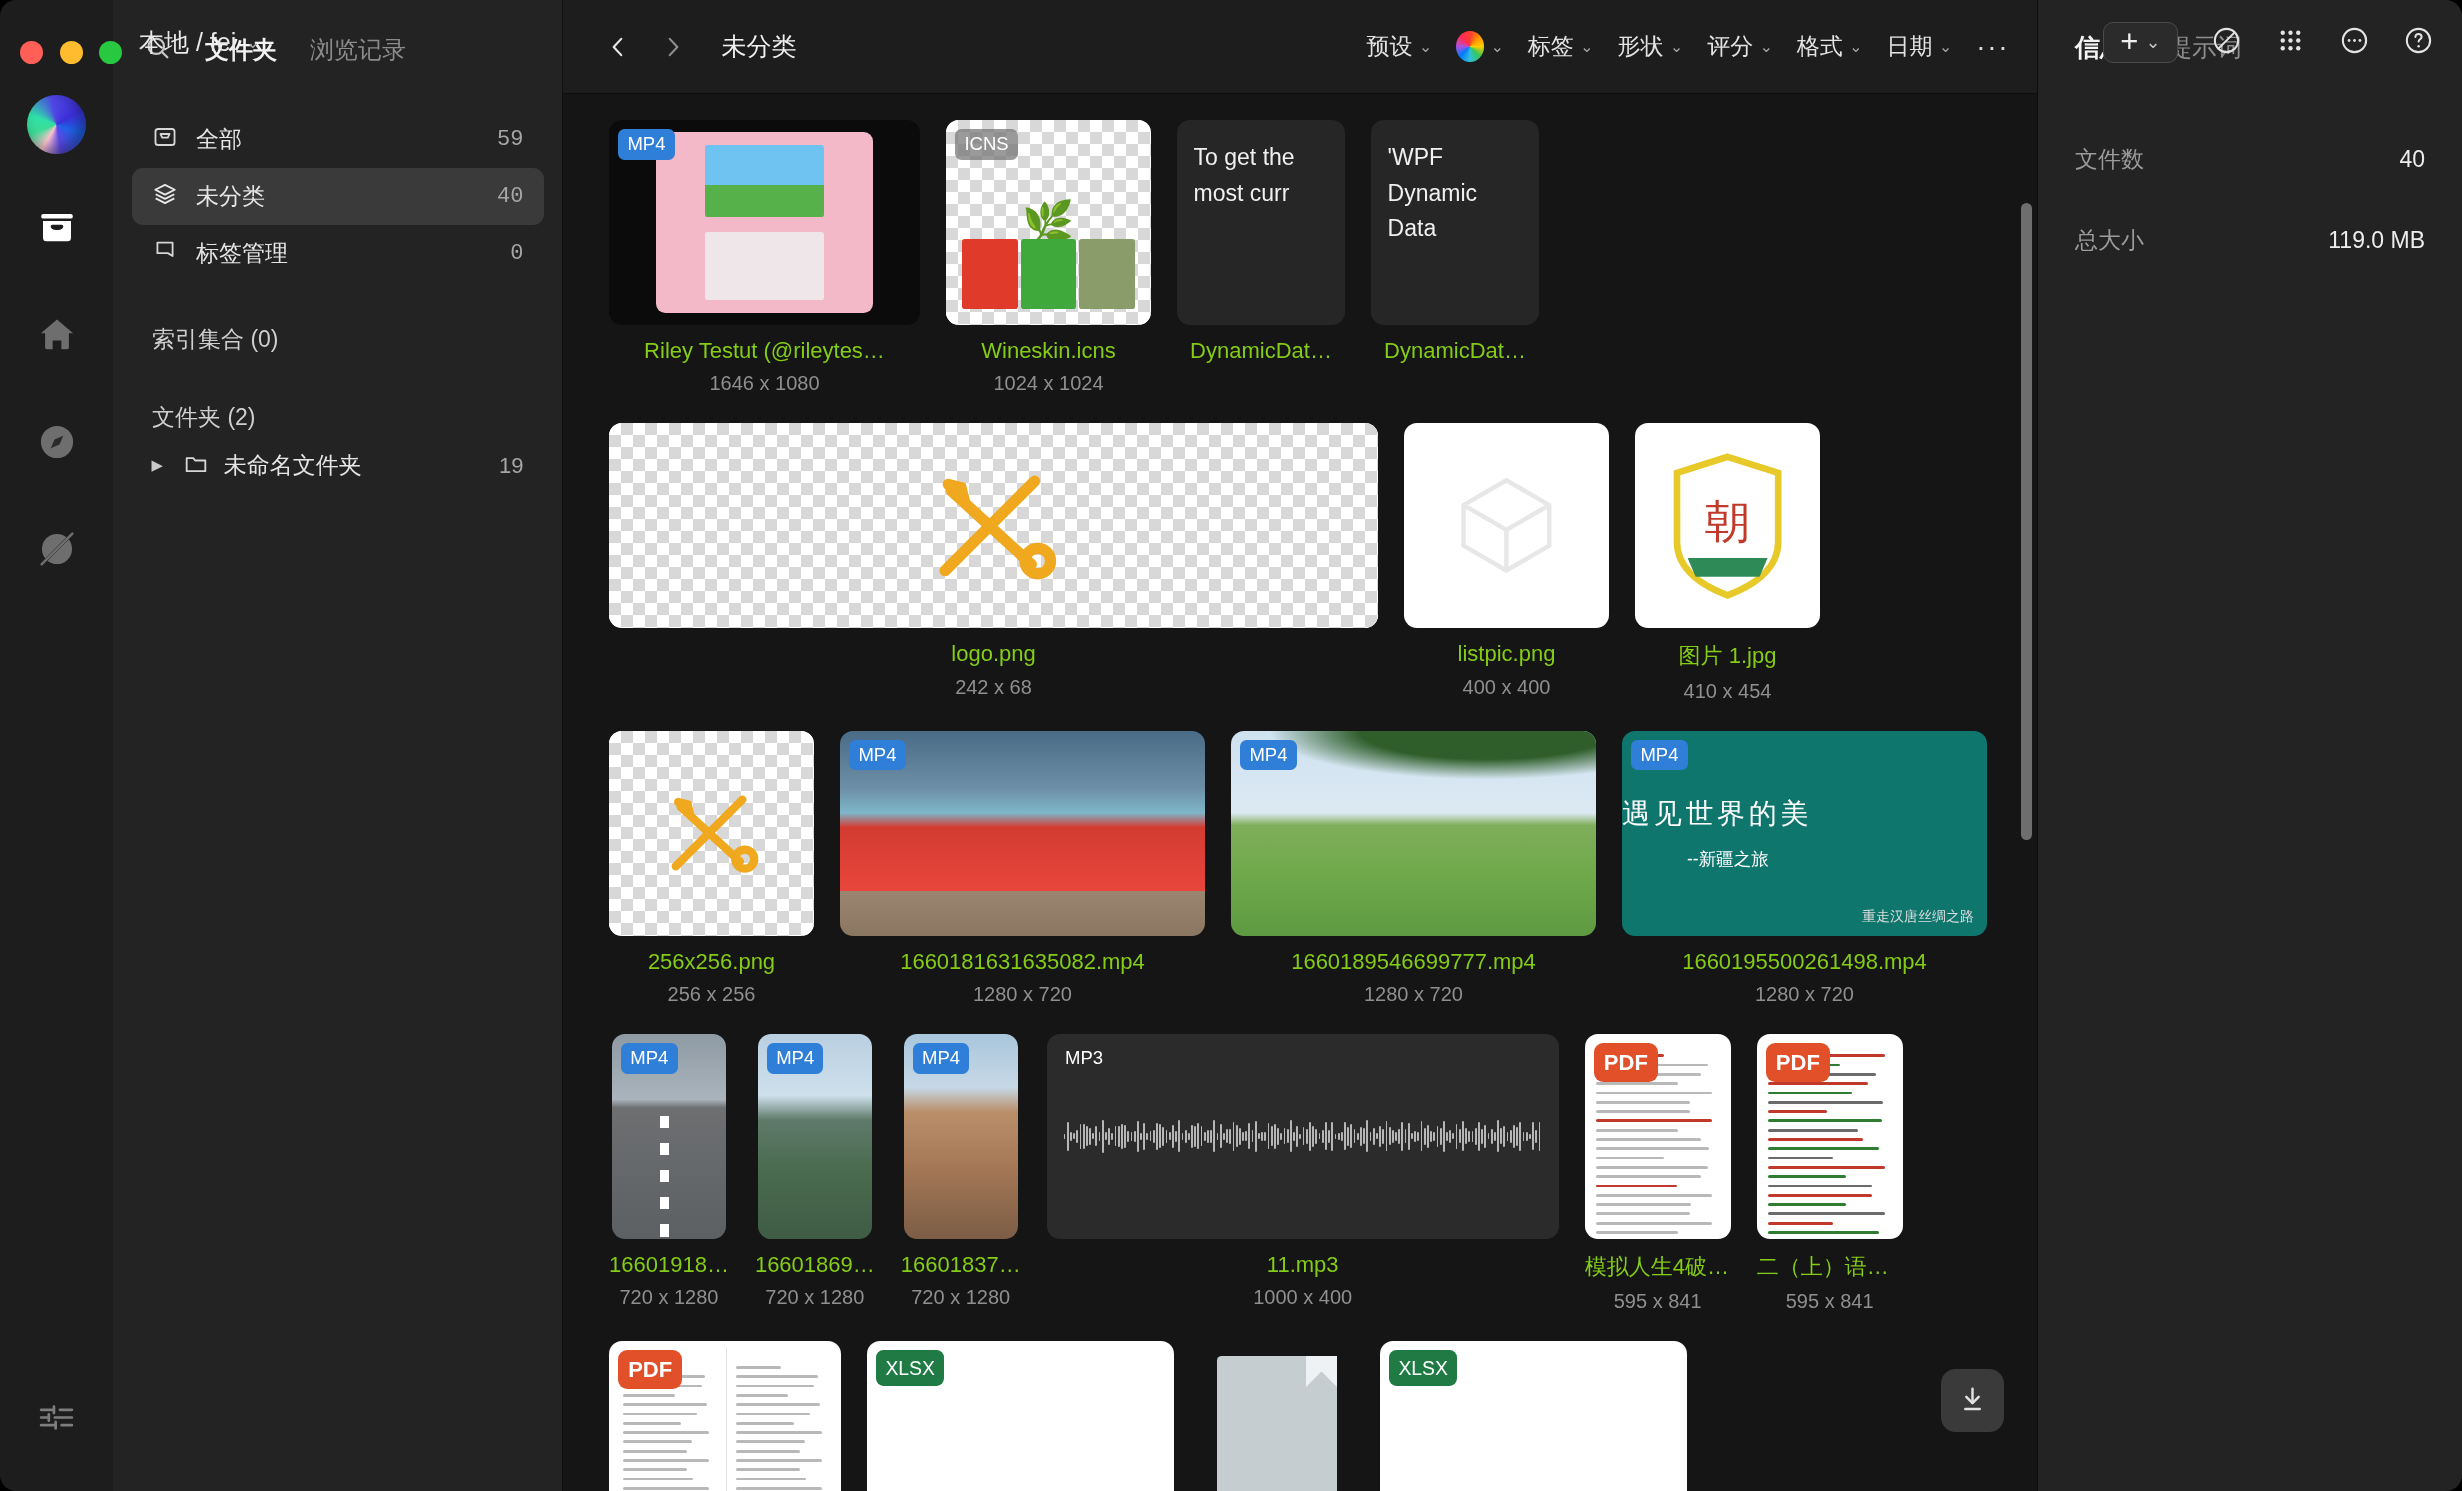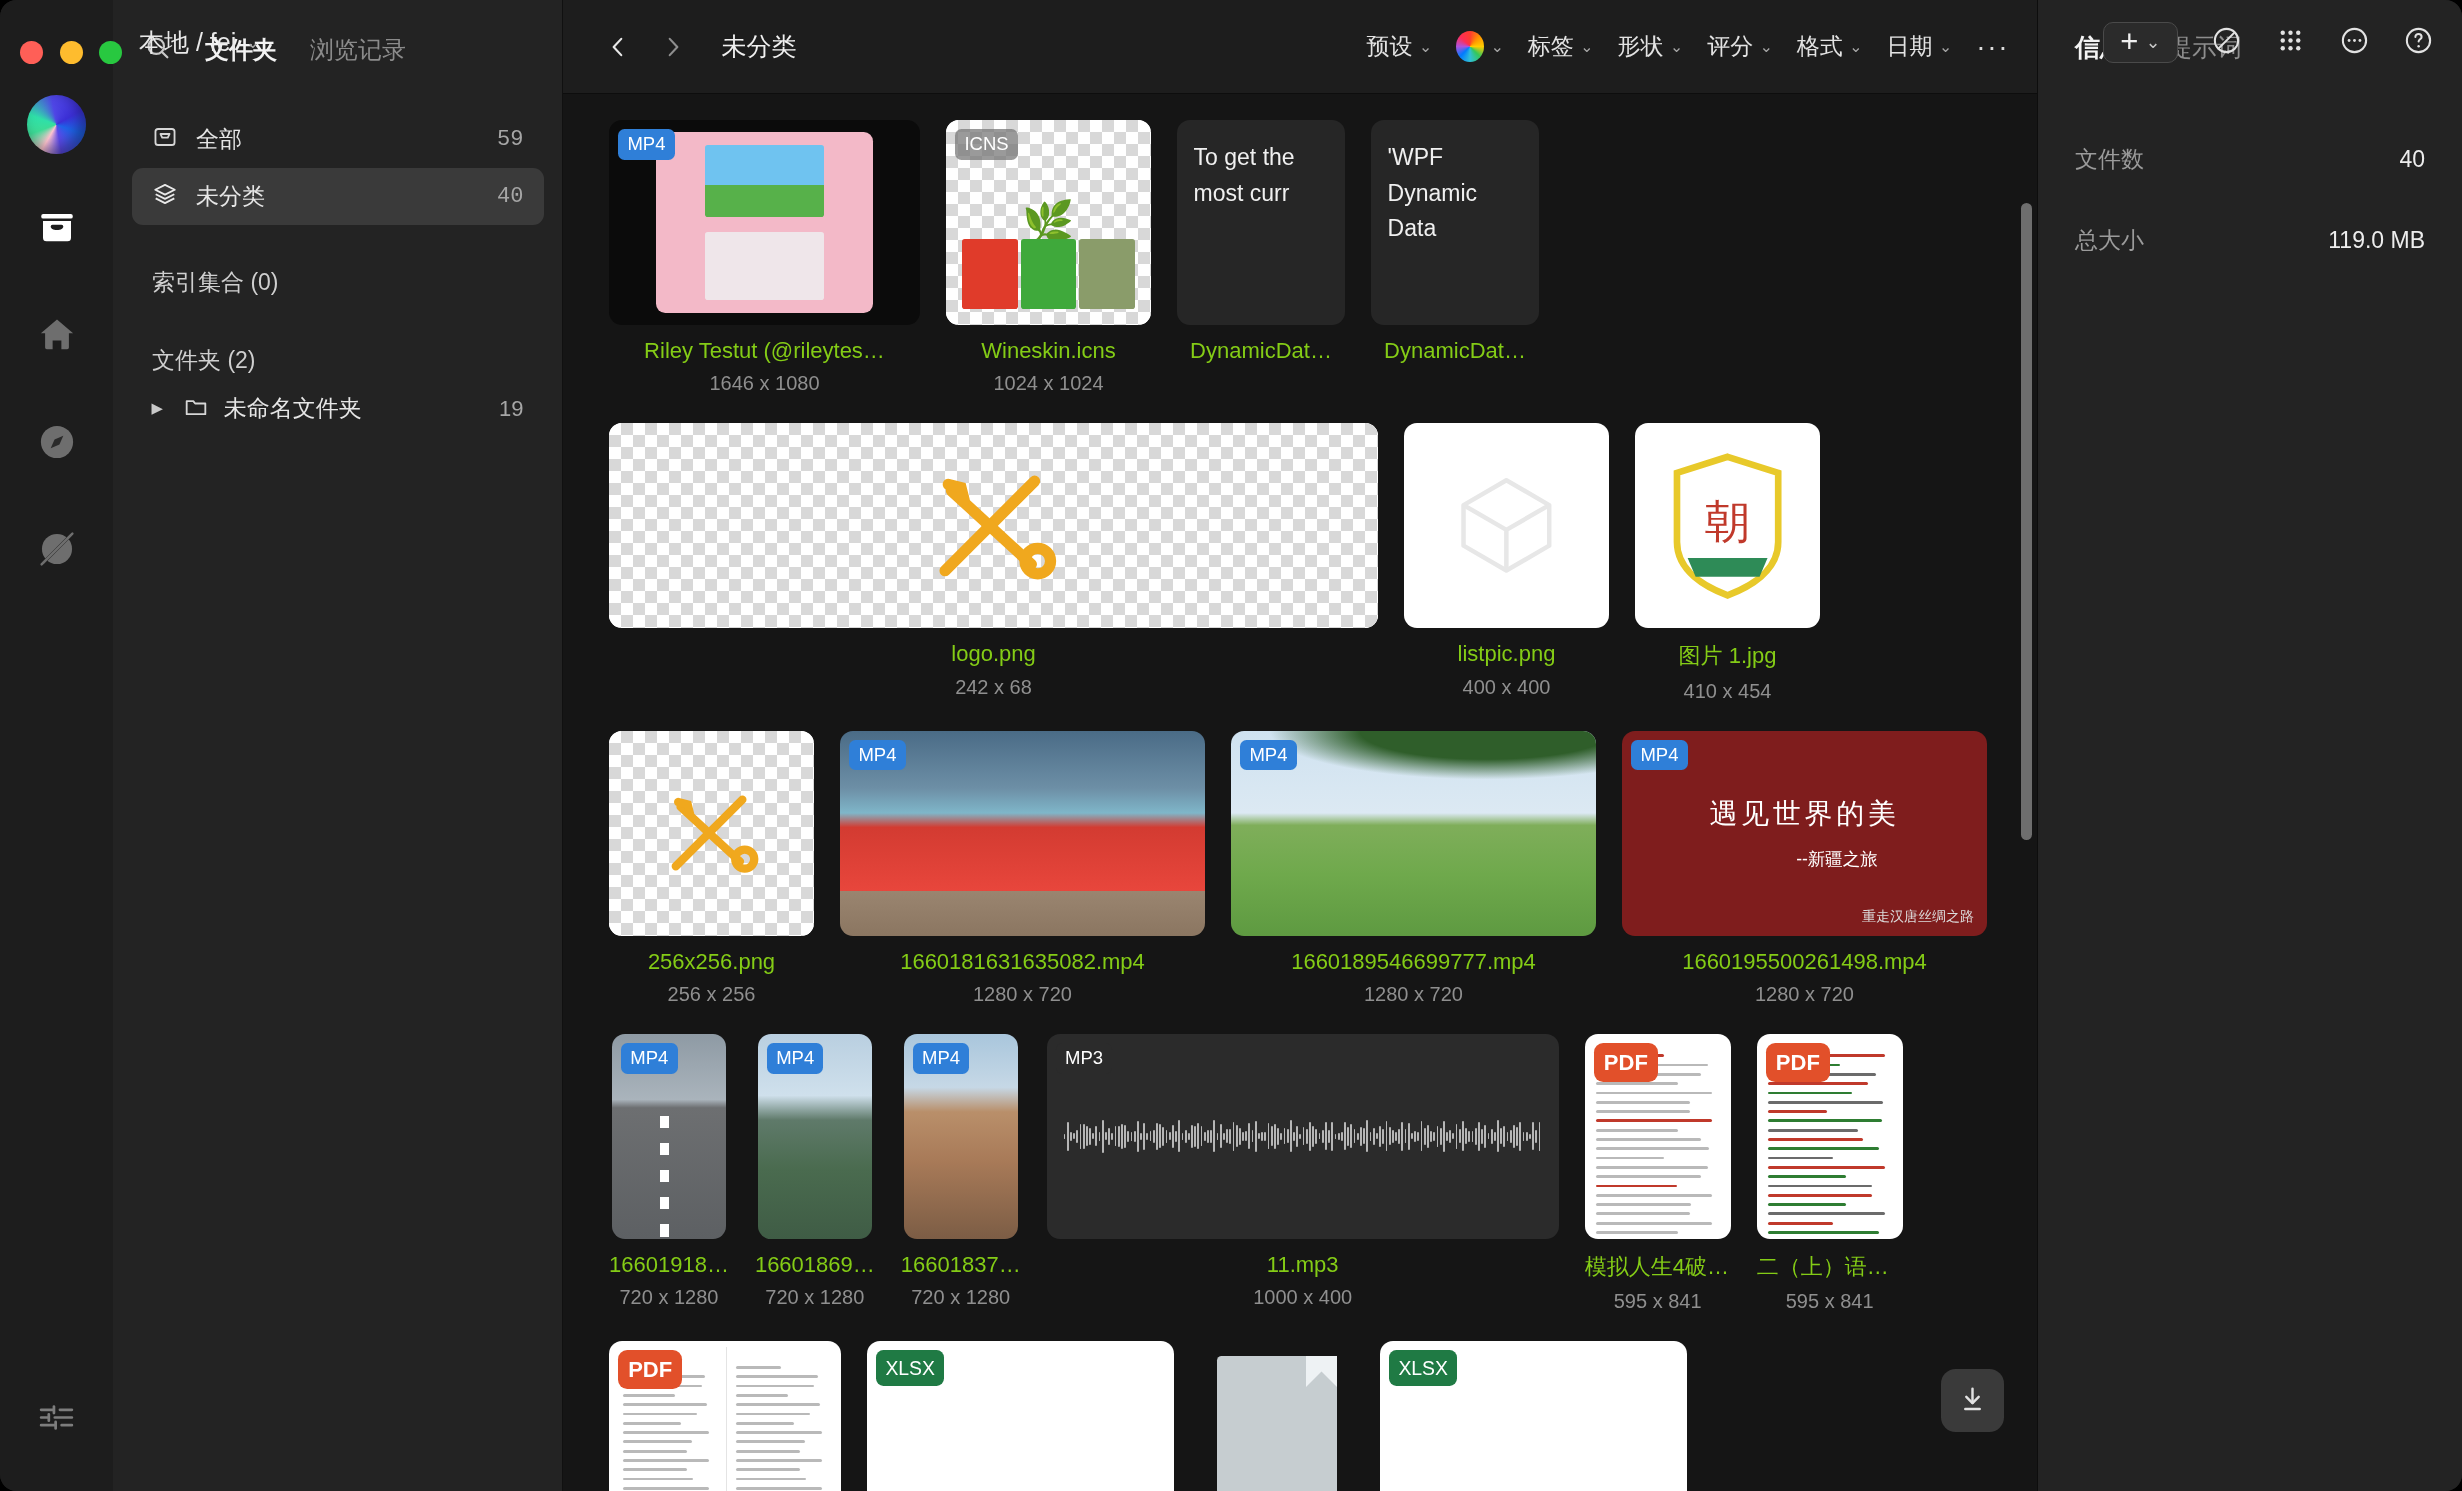--- a/index.html
+++ b/index.html
@@ -248,20 +248,29 @@
           <svg width="26" height="26" viewBox="0 0 24 24" fill="none" stroke="#e9e9e9" stroke-width="1.7" stroke-linejoin="round">
             <path d="M12 3.6 21 8.1l-9 4.5-9-4.5z"></path>
               <path d="M3.4 12.2 12 16.5l8.6-4.3"></path>
               <path d="M3.4 16.1 12 20.4l8.6-4.3"></path>
           </svg>
         </span>
         <span class="lbl">未分类</span>
         <span class="cnt">40</span>
       </div>
 
+      <div class="sb-row">
+        <span>
+          <svg width="26" height="26" viewBox="0 0 24 24" fill="none" stroke="#d6d6d6" stroke-width="1.7" stroke-linejoin="round">
+            <path d="M5 4.2h14v12.4l-4.4-2.6H5z"></path>
+          </svg>
+        </span>
+        <span class="lbl">标签管理</span>
+        <span class="cnt">0</span>
+      </div>
 
     </div>
 
     <div class="sb-section">索引集合 (0)</div>
     <div class="sb-section">文件夹 (2)</div>
 
     <div class="sb-folder">
       <span class="caret">▶</span>
       <span>
         <svg width="26" height="26" viewBox="0 0 24 24" fill="none" stroke="#d6d6d6" stroke-width="1.7" stroke-linejoin="round">
@@ -433,21 +442,21 @@
               <div class="art" style="background:linear-gradient(#cfe2f0 0%,#dce9f3 40%,#7fae5a 46%,#6fa94c 70%,#5e9a41 100%)">
       <div style="position:absolute;top:0;left:0;right:0;height:28%;background:radial-gradient(ellipse at 70% 0%,#2f5e2a 35%,transparent 60%)"></div>
               </div>
               <div class="badge b-mp4">MP4</div>
             </div>
             <div class="fname" style="max-width: 365px;">1660189546699777.mp4</div>
             <div class="fdim">1280 x 720</div>
           </div>
           <div class="cell">
             <div class="thumb" style="width: 365px; height: 205px;">
-              <div class="art" style="background:#7f1d1d;display:flex;flex-direction:column;align-items:center;justify-content:center;color:#fff">
+              <div class="art" style="background:#0f766e;display:flex;flex-direction:column;justify-content:center;color:#fff">
       <div style="font-size:28px;letter-spacing:3.7px">遇见世界的美</div>
       <div style="font-size:17.5px;margin-top:14.8px;margin-left:65px">--新疆之旅</div>
       <div style="position:absolute;right:13px;bottom:9.2px;font-size:14px;color:#ddd">重走汉唐丝绸之路</div>
               </div>
               <div class="badge b-mp4">MP4</div>
             </div>
             <div class="fname" style="max-width: 365px;">1660195500261498.mp4</div>
             <div class="fdim">1280 x 720</div>
           </div>
           <div class="cell">

